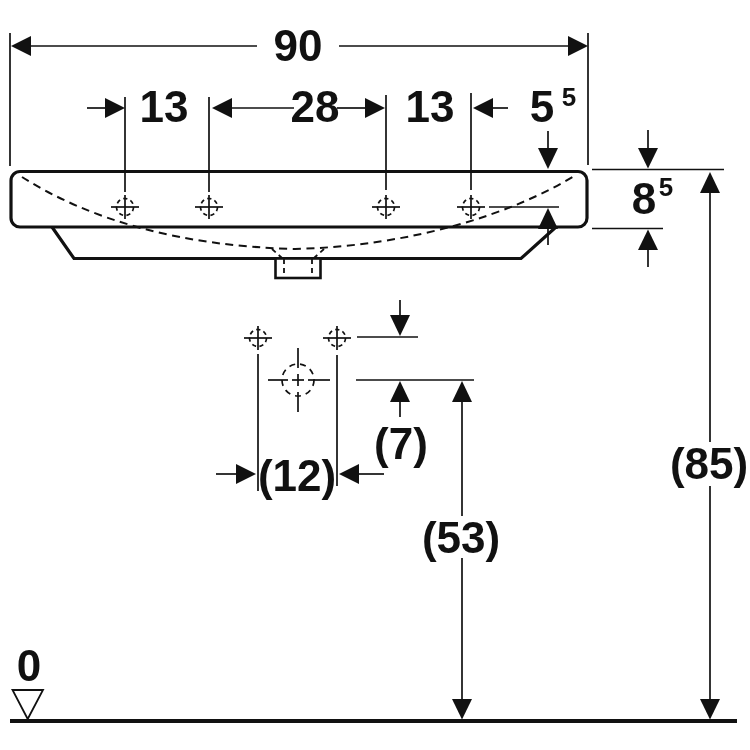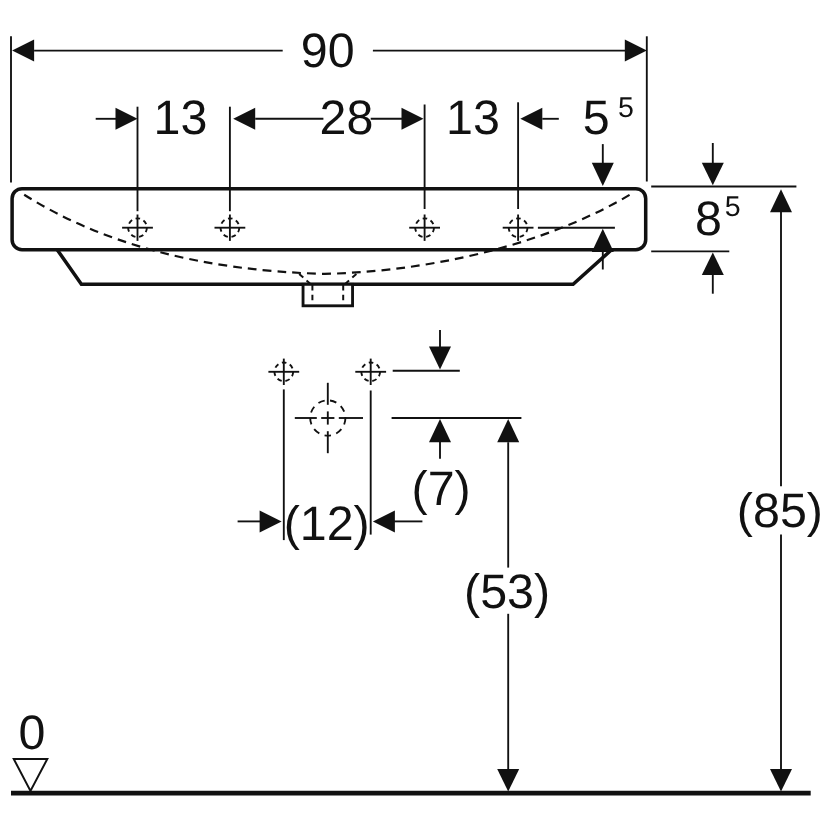--- a/index.html
+++ b/index.html
@@ -1,16 +1,16 @@
 <!DOCTYPE html>
 <html><head>
 <meta charset="utf-8">
 <style>
   html,body{margin:0;padding:0;background:#ffffff;}
-  .stage{width:750px;height:750px;position:relative;background:#ffffff;overflow:hidden;}
+  .stage{width:750px;height:750px;position:relative;background:#ffffff;overflow:hidden;font-weight:bold;}
   svg{display:block;}
   
   .thin{stroke:#111;stroke-width:1.7;fill:none;}
   .thick{stroke:#111;stroke-width:3.2;fill:none;}
   .thickf{stroke:#111;stroke-width:3.2;fill:#fff;}
   .mid{stroke:#111;stroke-width:2.6;fill:#fff;}
   .floor{stroke:#111;stroke-width:4.2;fill:none;}
   .dashc{stroke:#111;stroke-width:2;fill:none;stroke-dasharray:8 5.5;}
   .dashs{stroke:#111;stroke-width:1.8;fill:none;stroke-dasharray:5 4;}
   .dcirc{stroke:#111;stroke-width:1.7;fill:none;stroke-dasharray:4.2 3.4;}

